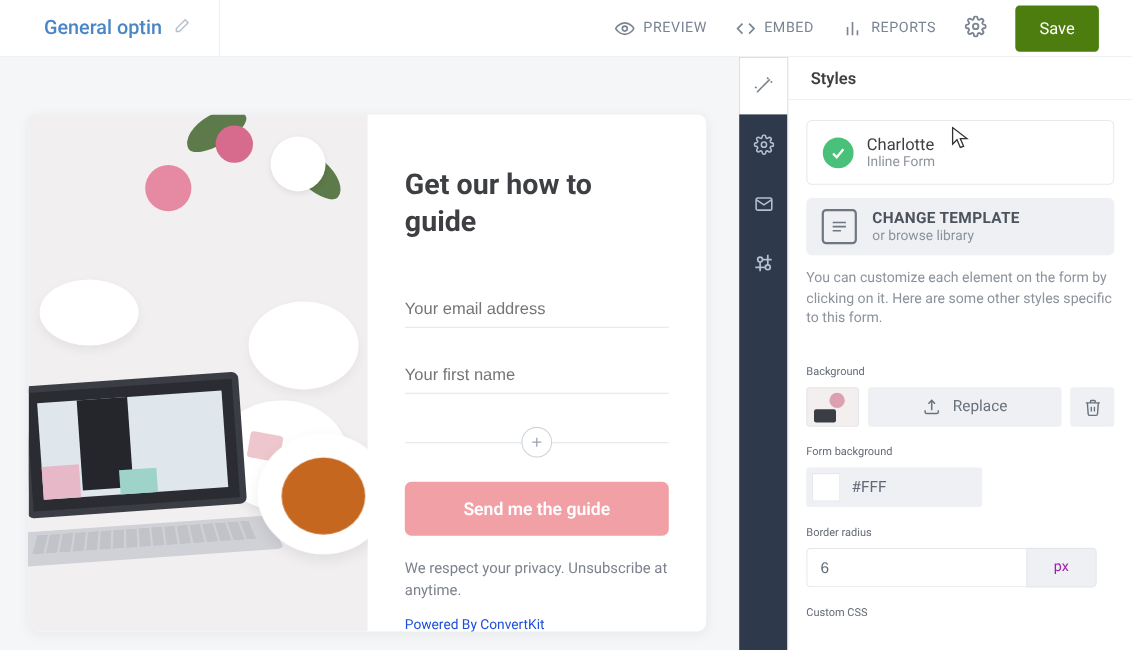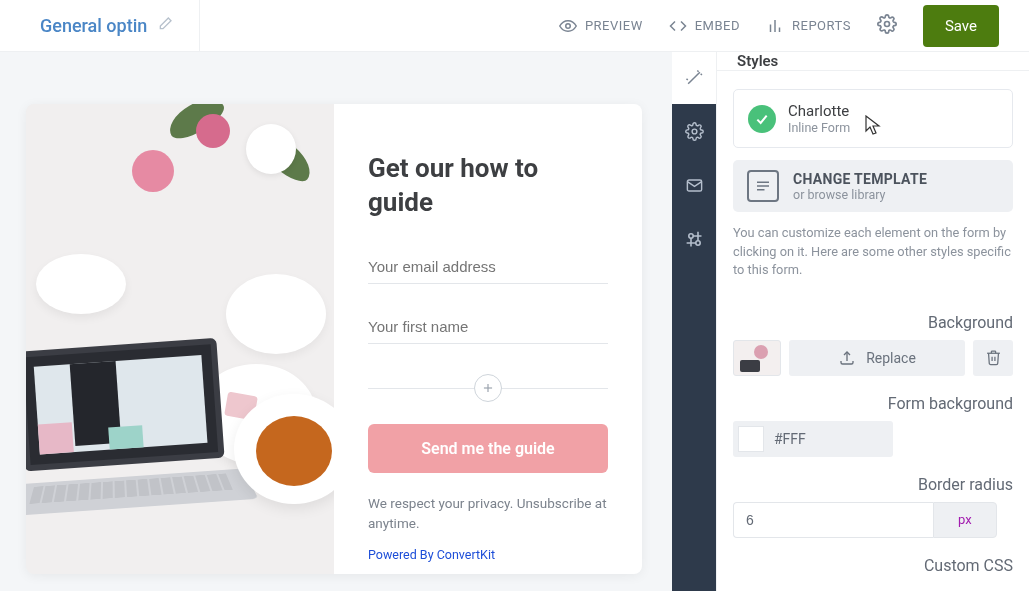--- a/index.html
+++ b/index.html
@@ -118,21 +118,21 @@
     width: 50%;
     padding: 48px 34px 20px 34px;
     display: flex;
     flex-direction: column;
   }
   .form-heading {
     font-size: 26px;
     font-weight: 700;
     color: #3d3f42;
     line-height: 1.3;
-    margin-bottom: 30px;
+    margin-bottom: 44px;
   }
   .form-field {
     border: none;
     border-bottom: 1px solid #e3e6ea;
     padding: 8px 0;
     font-size: 15px;
     color: #7c838d;
     background: transparent;
     margin-bottom: 26px;
     outline: none;
@@ -262,24 +262,23 @@
   }
   .change-title { font-size: 14px; font-weight:700; color:#4c535d; letter-spacing:.3px; }
   .change-sub { font-size: 12.5px; color:#8c939d; }
   .hint {
     font-size: 12.8px;
     color: #8c939d;
     line-height: 1.45;
     margin-bottom: 33px;
   }
   .label {
-    font-size: 16px;
+    font-size: 10px;
     color: #636a75;
     margin-bottom: 8px;
-    text-align: right;
   }
   .bg-row { display:flex; gap:8px; margin-bottom:18px; }
   .thumb {
     width: 48px; height: 36px;
     border:1px solid #e3e6ea; border-radius:3px;
     background:#f3efef; position:relative; overflow:hidden;
     cursor:pointer;
   }
   .thumb::before { content:""; position:absolute; top:4px; left:20px; width:14px; height:14px; background:#dba0b1; border-radius:50%; }
   .thumb::after { content:""; position:absolute; bottom:3px; left:6px; width:20px; height:12px; background:#3b3d44; border-radius:2px; }

